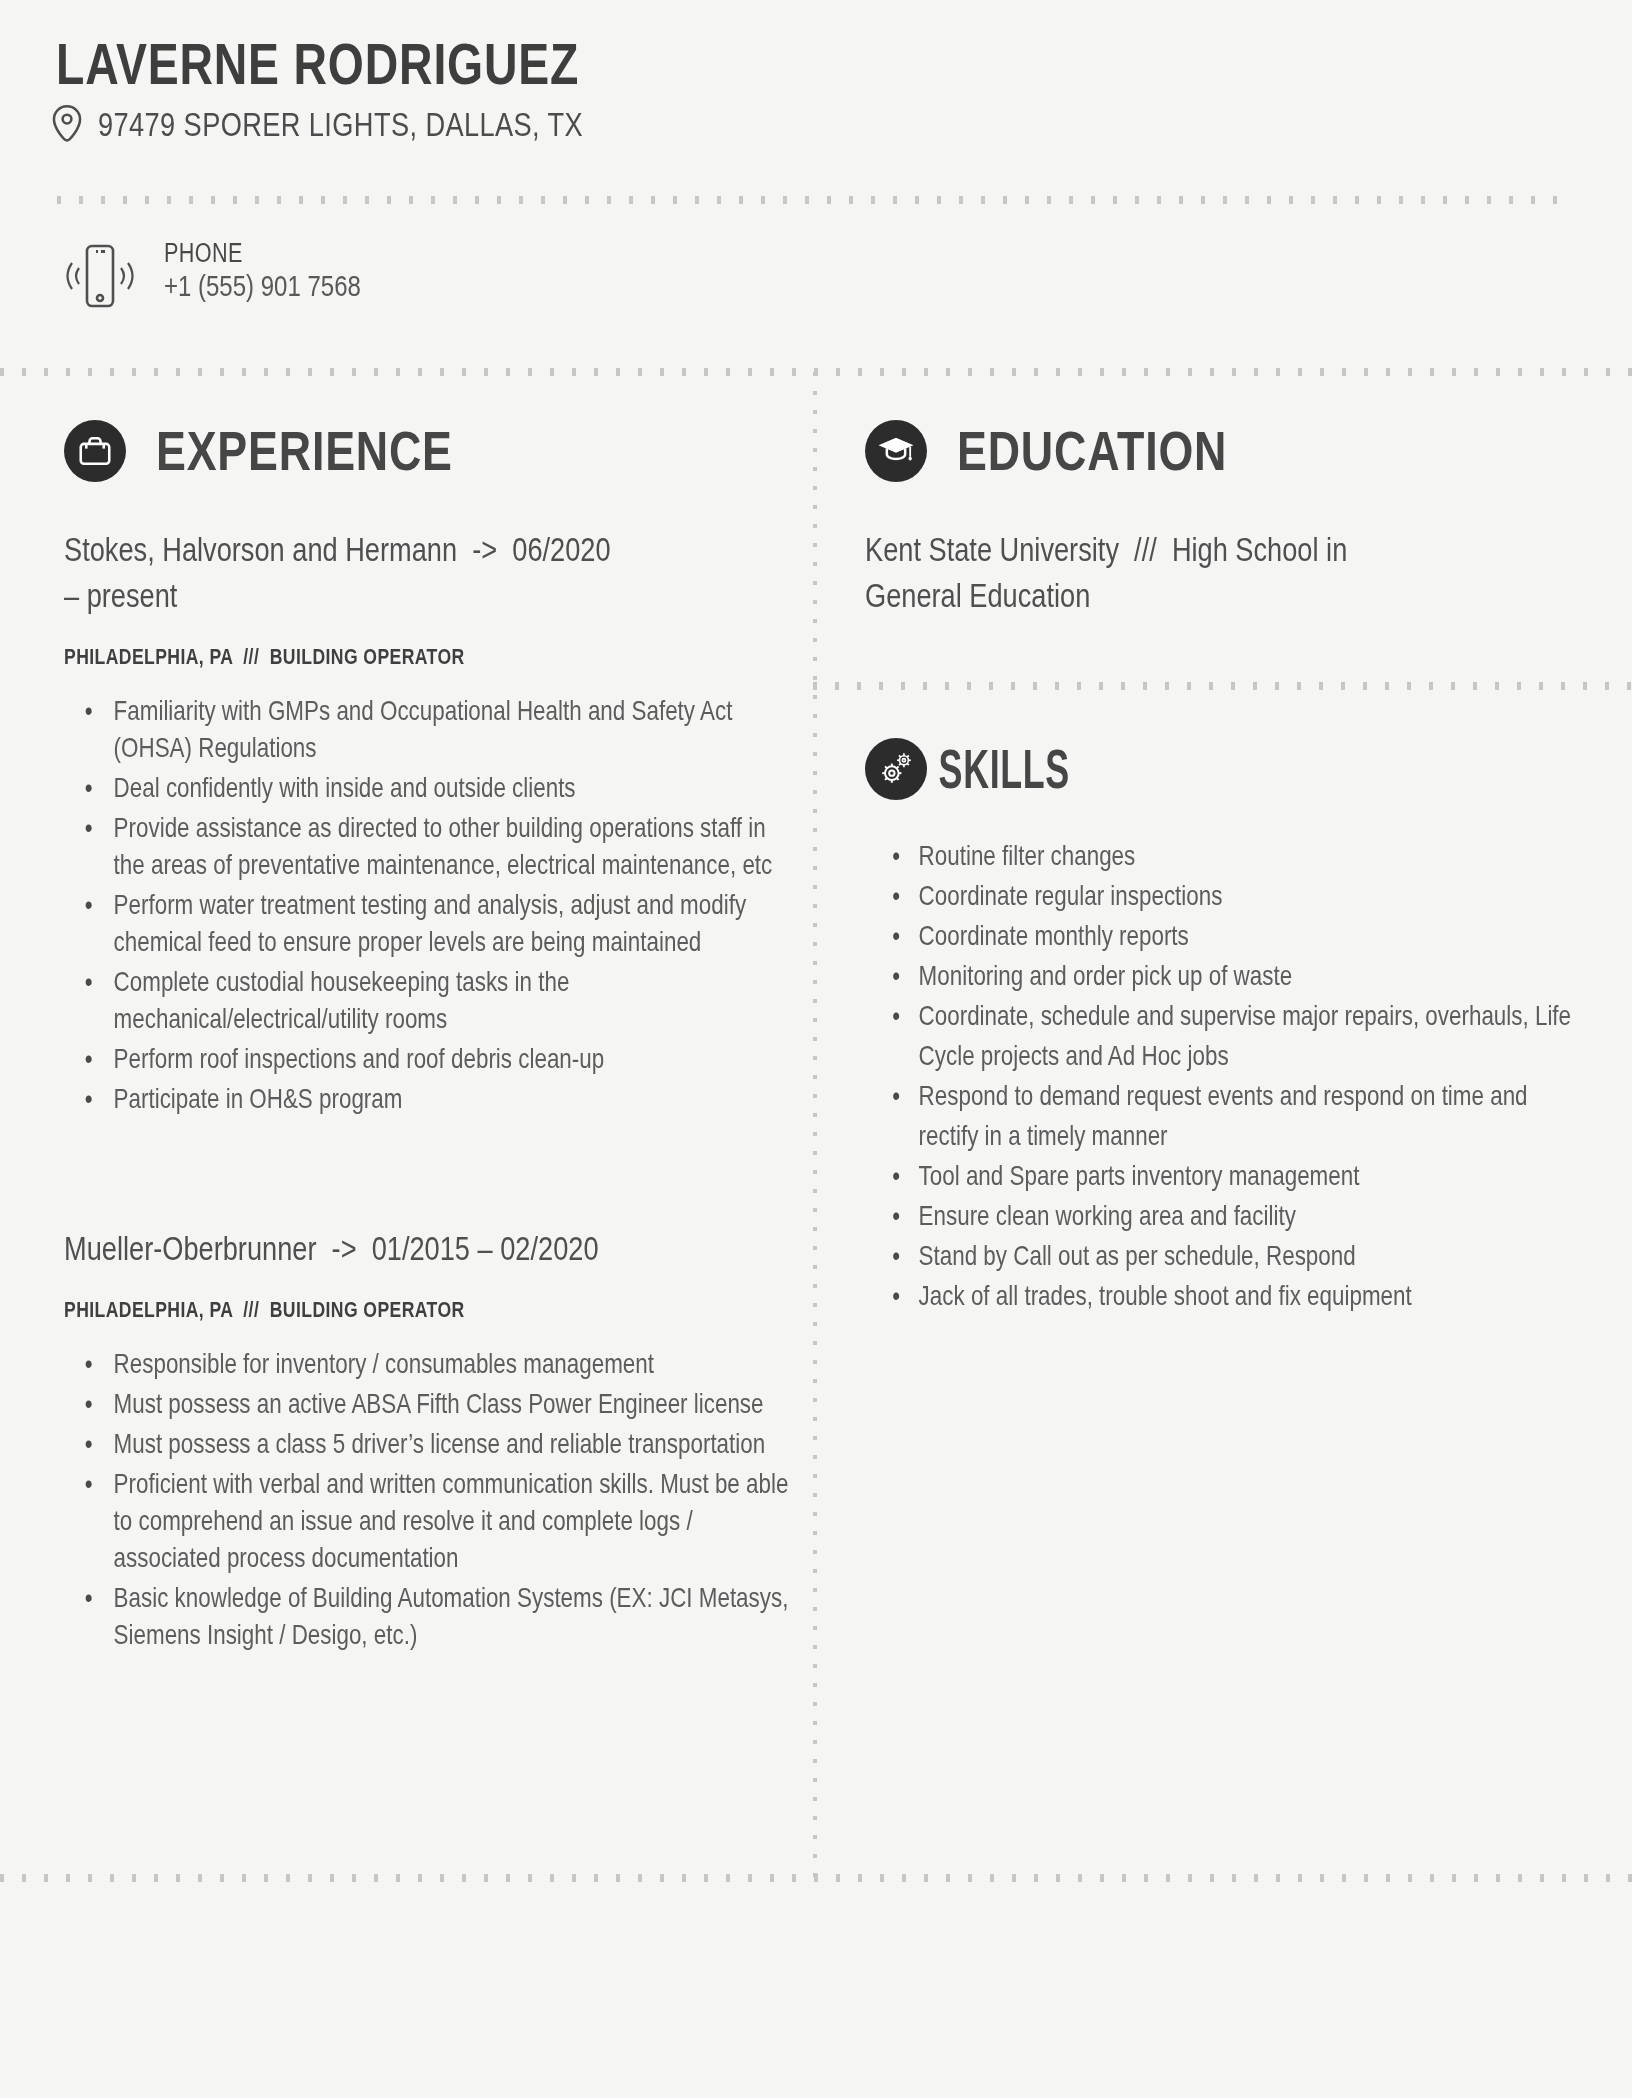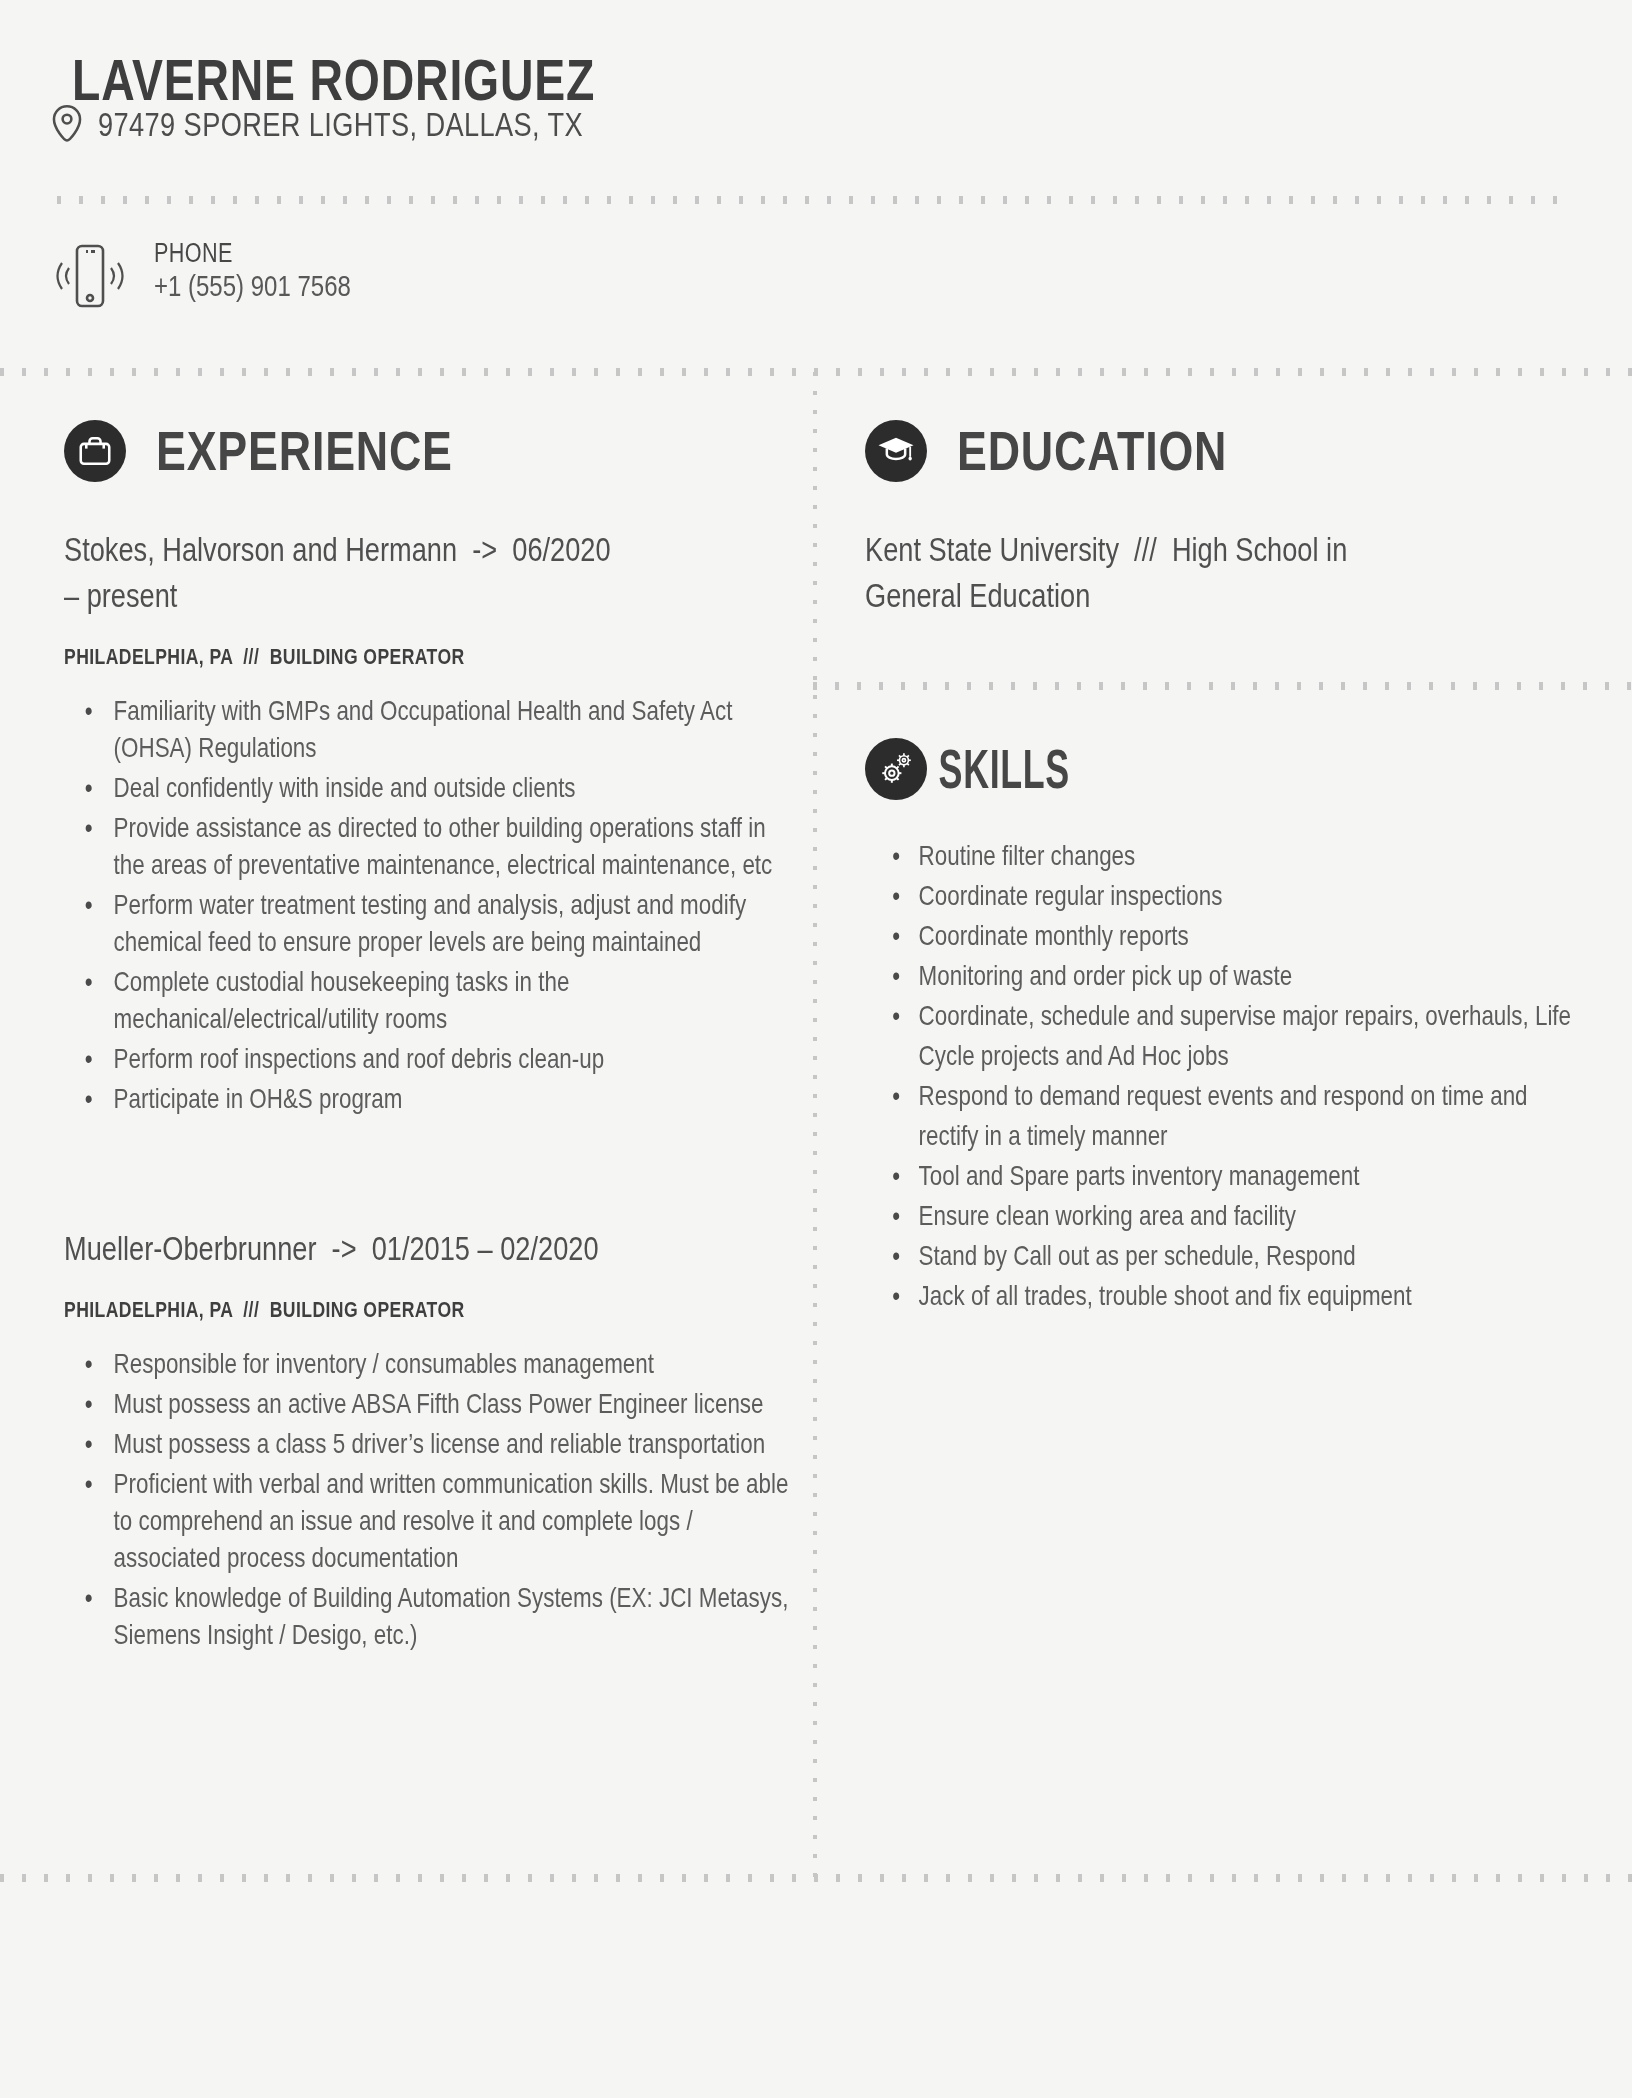--- a/index.html
+++ b/index.html
@@ -8,37 +8,37 @@
     width:1632px;height:2098px;
     background:var(--bg,#f5f5f4);
     font-family:"Liberation Sans", sans-serif;
     overflow:hidden;
   }
   
   .cond{display:inline-block;transform:scaleX(0.8);transform-origin:0 0;white-space:pre;}
   .cond-block{width:125%;transform:scaleX(0.8);transform-origin:0 0;}
 
   
-  .name{position:absolute;left:56px;top:30px;margin:16px;
+  .name{position:absolute;left:56px;top:30px;margin:0;
         font-size:58px;font-weight:700;letter-spacing:1px;color:var(--ink,#3e3e3e);}
   .addr-row{position:absolute;left:50px;top:104px;display:flex;align-items:center;gap:14px;}
   .addr-text{font-size:34px;color:#4c4c4c;letter-spacing:.5px;}
 
   
   .sep{position:absolute;height:8px;
        background-image:repeating-linear-gradient(90deg,var(--dots,#c6c6c6) 0 4px,transparent 4px 22px);}
   .sep1{left:57px;right:57px;top:196px;}
   .sep2{left:0;right:0;top:368px;}
   .edu-sep{left:813px;right:0;top:682px;}
   .sep-bottom{left:0;right:0;top:1874px;}
   .vdiv{position:absolute;left:813px;top:372px;height:1506px;width:4px;
         background-image:repeating-linear-gradient(180deg,var(--dots,#c6c6c6) 0 4px,transparent 4px 19px);}
 
   
-  .phone-block{position:absolute;left:52px;top:238px;display:flex;gap:28px;align-items:flex-start;}
+  .phone-block{position:absolute;left:62px;top:238px;display:flex;gap:28px;align-items:flex-start;}
   .phone-label{font-size:27px;color:#474747;letter-spacing:.5px;}
   .phone-value{font-size:30px;color:#585858;margin-top:0;}
 
   
   .col{position:absolute;top:420px;}
   .col-left{left:64px;width:736px;}
   .col-right{left:865px;width:727px;}
 
   .sec-head{display:flex;align-items:center;gap:30px;height:62px;}
   .circle{width:62px;height:62px;border-radius:50%;background:var(--circle,#2c2c2c);

